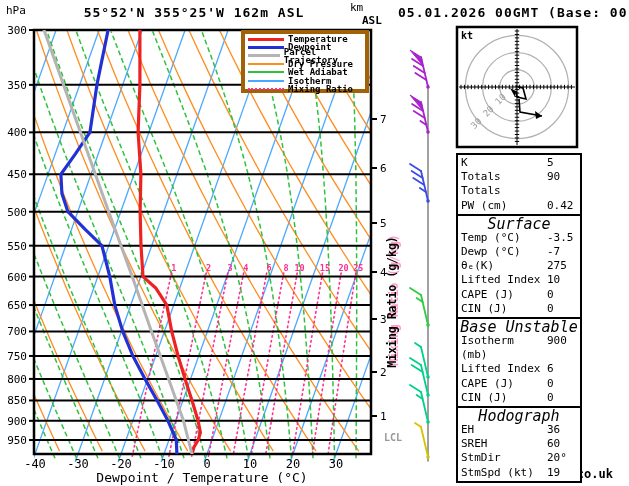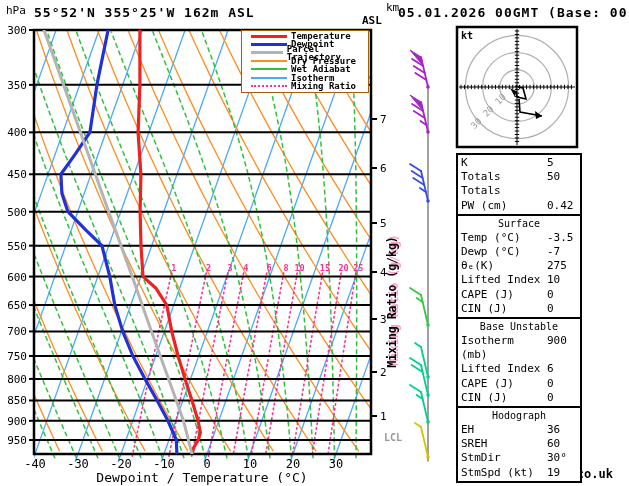--- a/index.html
+++ b/index.html
@@ -2,30 +2,30 @@
 <html><head>
 <meta charset="utf-8">
 <style>
   html,body{margin:0;padding:0;background:#fff;}
   .stage{position:relative;width:629px;height:486px;background:#fff;overflow:hidden;
          font-family:"DejaVu Sans Mono","Liberation Mono",monospace;color:#000;}
   .stage svg{position:absolute;left:0;top:0;}
   .abs{position:absolute;white-space:nowrap;}
   .title{font-weight:bold;font-size:13px;letter-spacing:1px;}
   .unit{font-size:11px;}
-  .legend{position:absolute;left:241px;top:30px;width:128px;height:63px;border:1px solid #a16207;
-          background:#fff;box-sizing:border-box;padding:1px 0 0 9px;z-index:5;}
+  .legend{position:absolute;left:241px;top:30px;width:128px;height:63px;border:4px solid #a16207;
+          background:#fff;box-sizing:border-box;padding:1px 0 0 3px;z-index:5;}
   .legend-row{display:flex;align-items:center;height:8.3px;}
   .legend-swatch{width:36px;height:0;margin-right:4px;border-top-width:3px;border-top-style:solid;}
   .legend-label{font-size:9px;font-weight:bold;line-height:8px;}
   .stats{position:absolute;left:456px;top:153px;width:126px;border:2px solid #000;background:#fff;
          box-sizing:border-box;z-index:5;}
   .stats-section{border-top:2px solid #000;padding:1px 0;}
   .stats-section:first-child{border-top:none;}
-  .stats-title{text-align:center;font-size:10px;line-height:14px;}
+  .stats-title{text-align:center;font-size:15px;line-height:14px;font-style:italic;}
   .stats-row{display:flex;font-size:11px;line-height:14.2px;padding:0 3px;}
   .stats-label{width:86px;flex:none;}
   .stats-value{flex:1;}
   .footer{font-weight:bold;font-size:12px;}
 </style>
 </head>
 <body>
 
 <div class="stage">
   <svg id="chart-svg" width="629" height="486" viewBox="0 0 629 486">
@@ -339,24 +339,24 @@
         <text x="502.7186" y="101.28139999999999" font-size="9" fill="#9a9a9a" transform="rotate(-45 502.7186 101.28139999999999)" text-anchor="middle">10</text>
         <text x="490.5582" y="113.4418" font-size="9" fill="#9a9a9a" transform="rotate(-45 490.5582 113.4418)" text-anchor="middle">20</text>
         <text x="478.3978" y="125.6022" font-size="9" fill="#9a9a9a" transform="rotate(-45 478.3978 125.6022)" text-anchor="middle">30</text>
         <polyline points="518,87 523,88 526,99 517,97 516,91" fill="none" stroke="#000" stroke-width="1.6"></polyline>
         <polyline points="519,99 520,112 542,116" fill="none" stroke="#000" stroke-width="1.6"></polyline>
         <polygon points="516,91 510,88 515,97" fill="#000"></polygon>
         <polygon points="542,116 535,111 536,119" fill="#000"></polygon>
       </g>
     </svg>
 
-  <div class="abs title" style="left:34px;top:5px;width:320px;text-align:left;">55°52'N 355°25'W 162m ASL</div>
+  <div class="abs title" style="left:34px;top:5px;width:320px;text-align:center;">55°52'N 355°25'W 162m ASL</div>
   <div class="abs title" style="left:398px;top:5px;width:231px;text-align:center;">05.01.2026 00GMT (Base: 00)</div>
   <div class="abs unit" style="left:6px;top:4px;">hPa</div>
-  <div class="abs unit" style="left:386px;top:1px;">km</div>
+  <div class="abs unit" style="left:350px;top:1px;">km</div>
   <div class="abs unit" style="left:362px;top:14px;font-weight:bold;">ASL</div>
 
   <div class="legend" id="legend">
       <div class="legend-row">
         <span class="legend-swatch" style="border-top: 3px solid rgb(238, 34, 34);"></span>
         <span class="legend-label">Temperature</span>
       </div>
       <div class="legend-row">
         <span class="legend-swatch" style="border-top: 3px solid rgb(34, 49, 214);"></span>
         <span class="legend-label">Dewpoint</span>
@@ -384,21 +384,21 @@
     </div>
 
   <div class="stats" id="stats">
       <div class="stats-section">
         <div class="stats-row">
           <span class="stats-label">K</span>
           <span class="stats-value">5</span>
         </div>
         <div class="stats-row">
           <span class="stats-label">Totals Totals</span>
-          <span class="stats-value">50</span>
+          <span class="stats-value">90</span>
         </div>
         <div class="stats-row">
           <span class="stats-label">PW (cm)</span>
           <span class="stats-value">0.42</span>
         </div>
       </div>
       <div class="stats-section">
         <div class="stats-title">Surface</div>
         <div class="stats-row">
           <span class="stats-label">Temp (°C)</span>
@@ -449,21 +449,21 @@
         <div class="stats-row">
           <span class="stats-label">EH</span>
           <span class="stats-value">36</span>
         </div>
         <div class="stats-row">
           <span class="stats-label">SREH</span>
           <span class="stats-value">60</span>
         </div>
         <div class="stats-row">
           <span class="stats-label">StmDir</span>
-          <span class="stats-value">30°</span>
+          <span class="stats-value">20°</span>
         </div>
         <div class="stats-row">
           <span class="stats-label">StmSpd (kt)</span>
           <span class="stats-value">19</span>
         </div>
       </div>
     </div>
 
   <div class="abs footer" style="left:445px;top:467px;width:184px;text-align:center;">© weatheronline.co.uk</div>
 </div>

